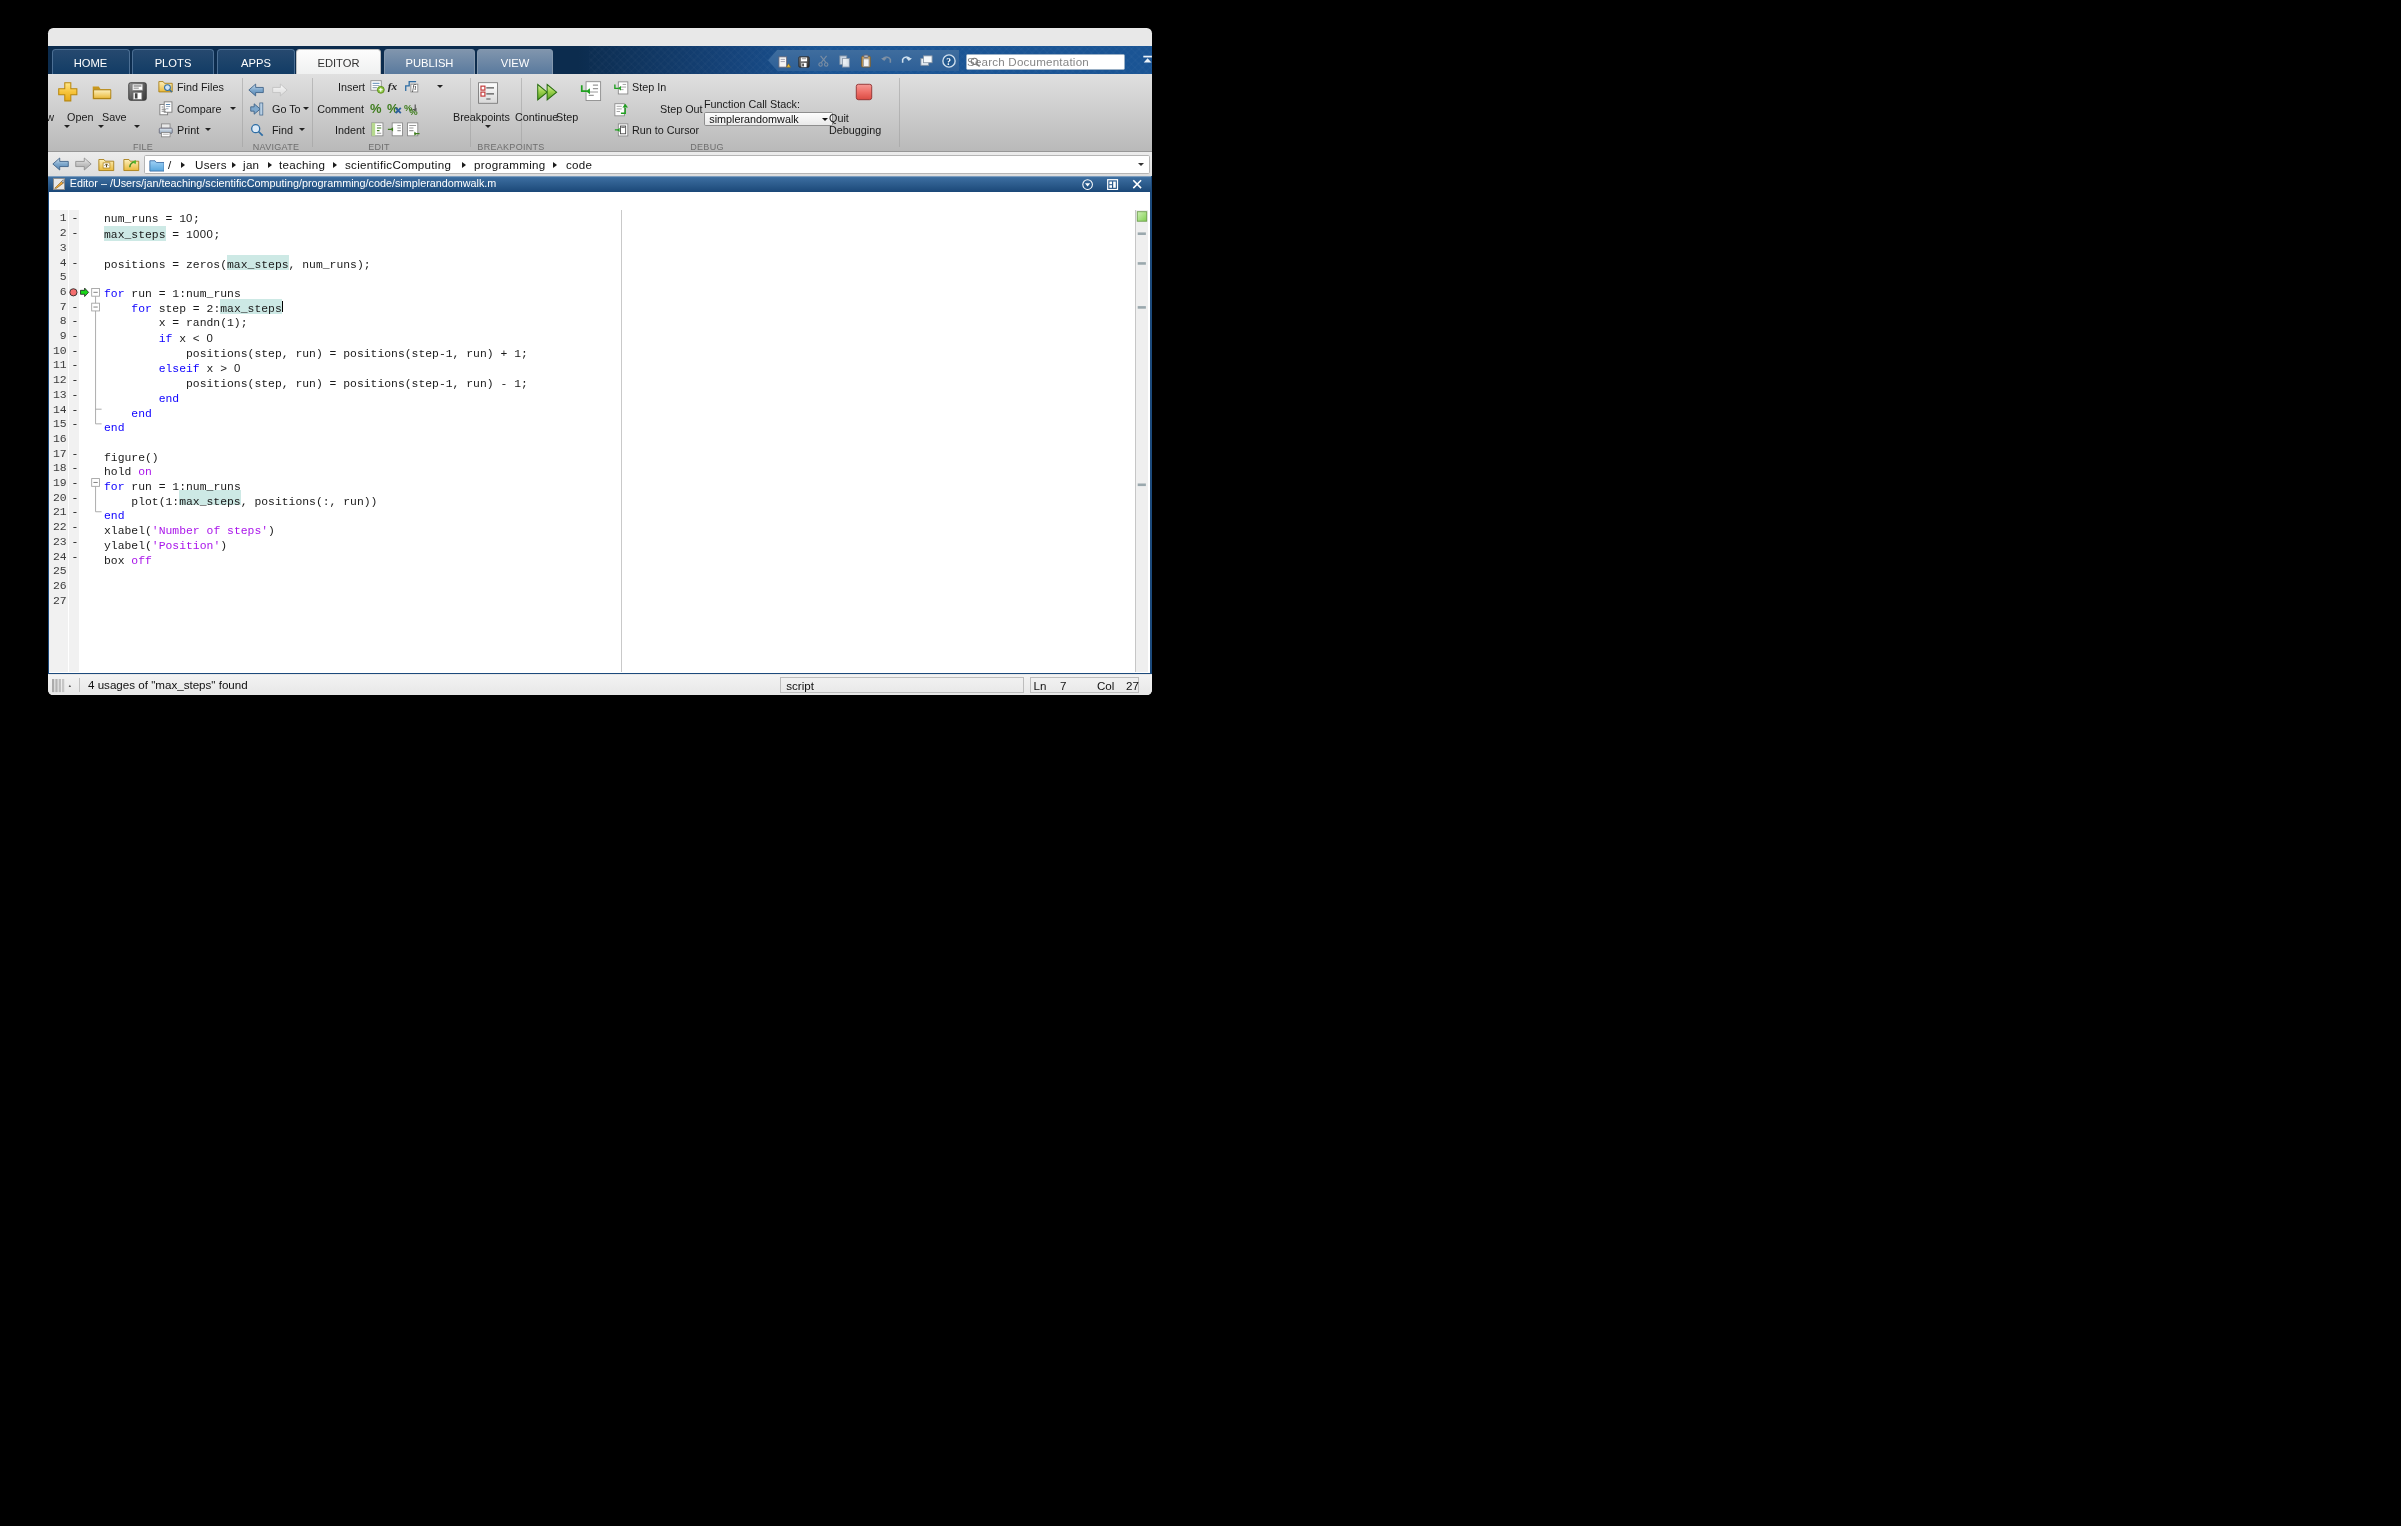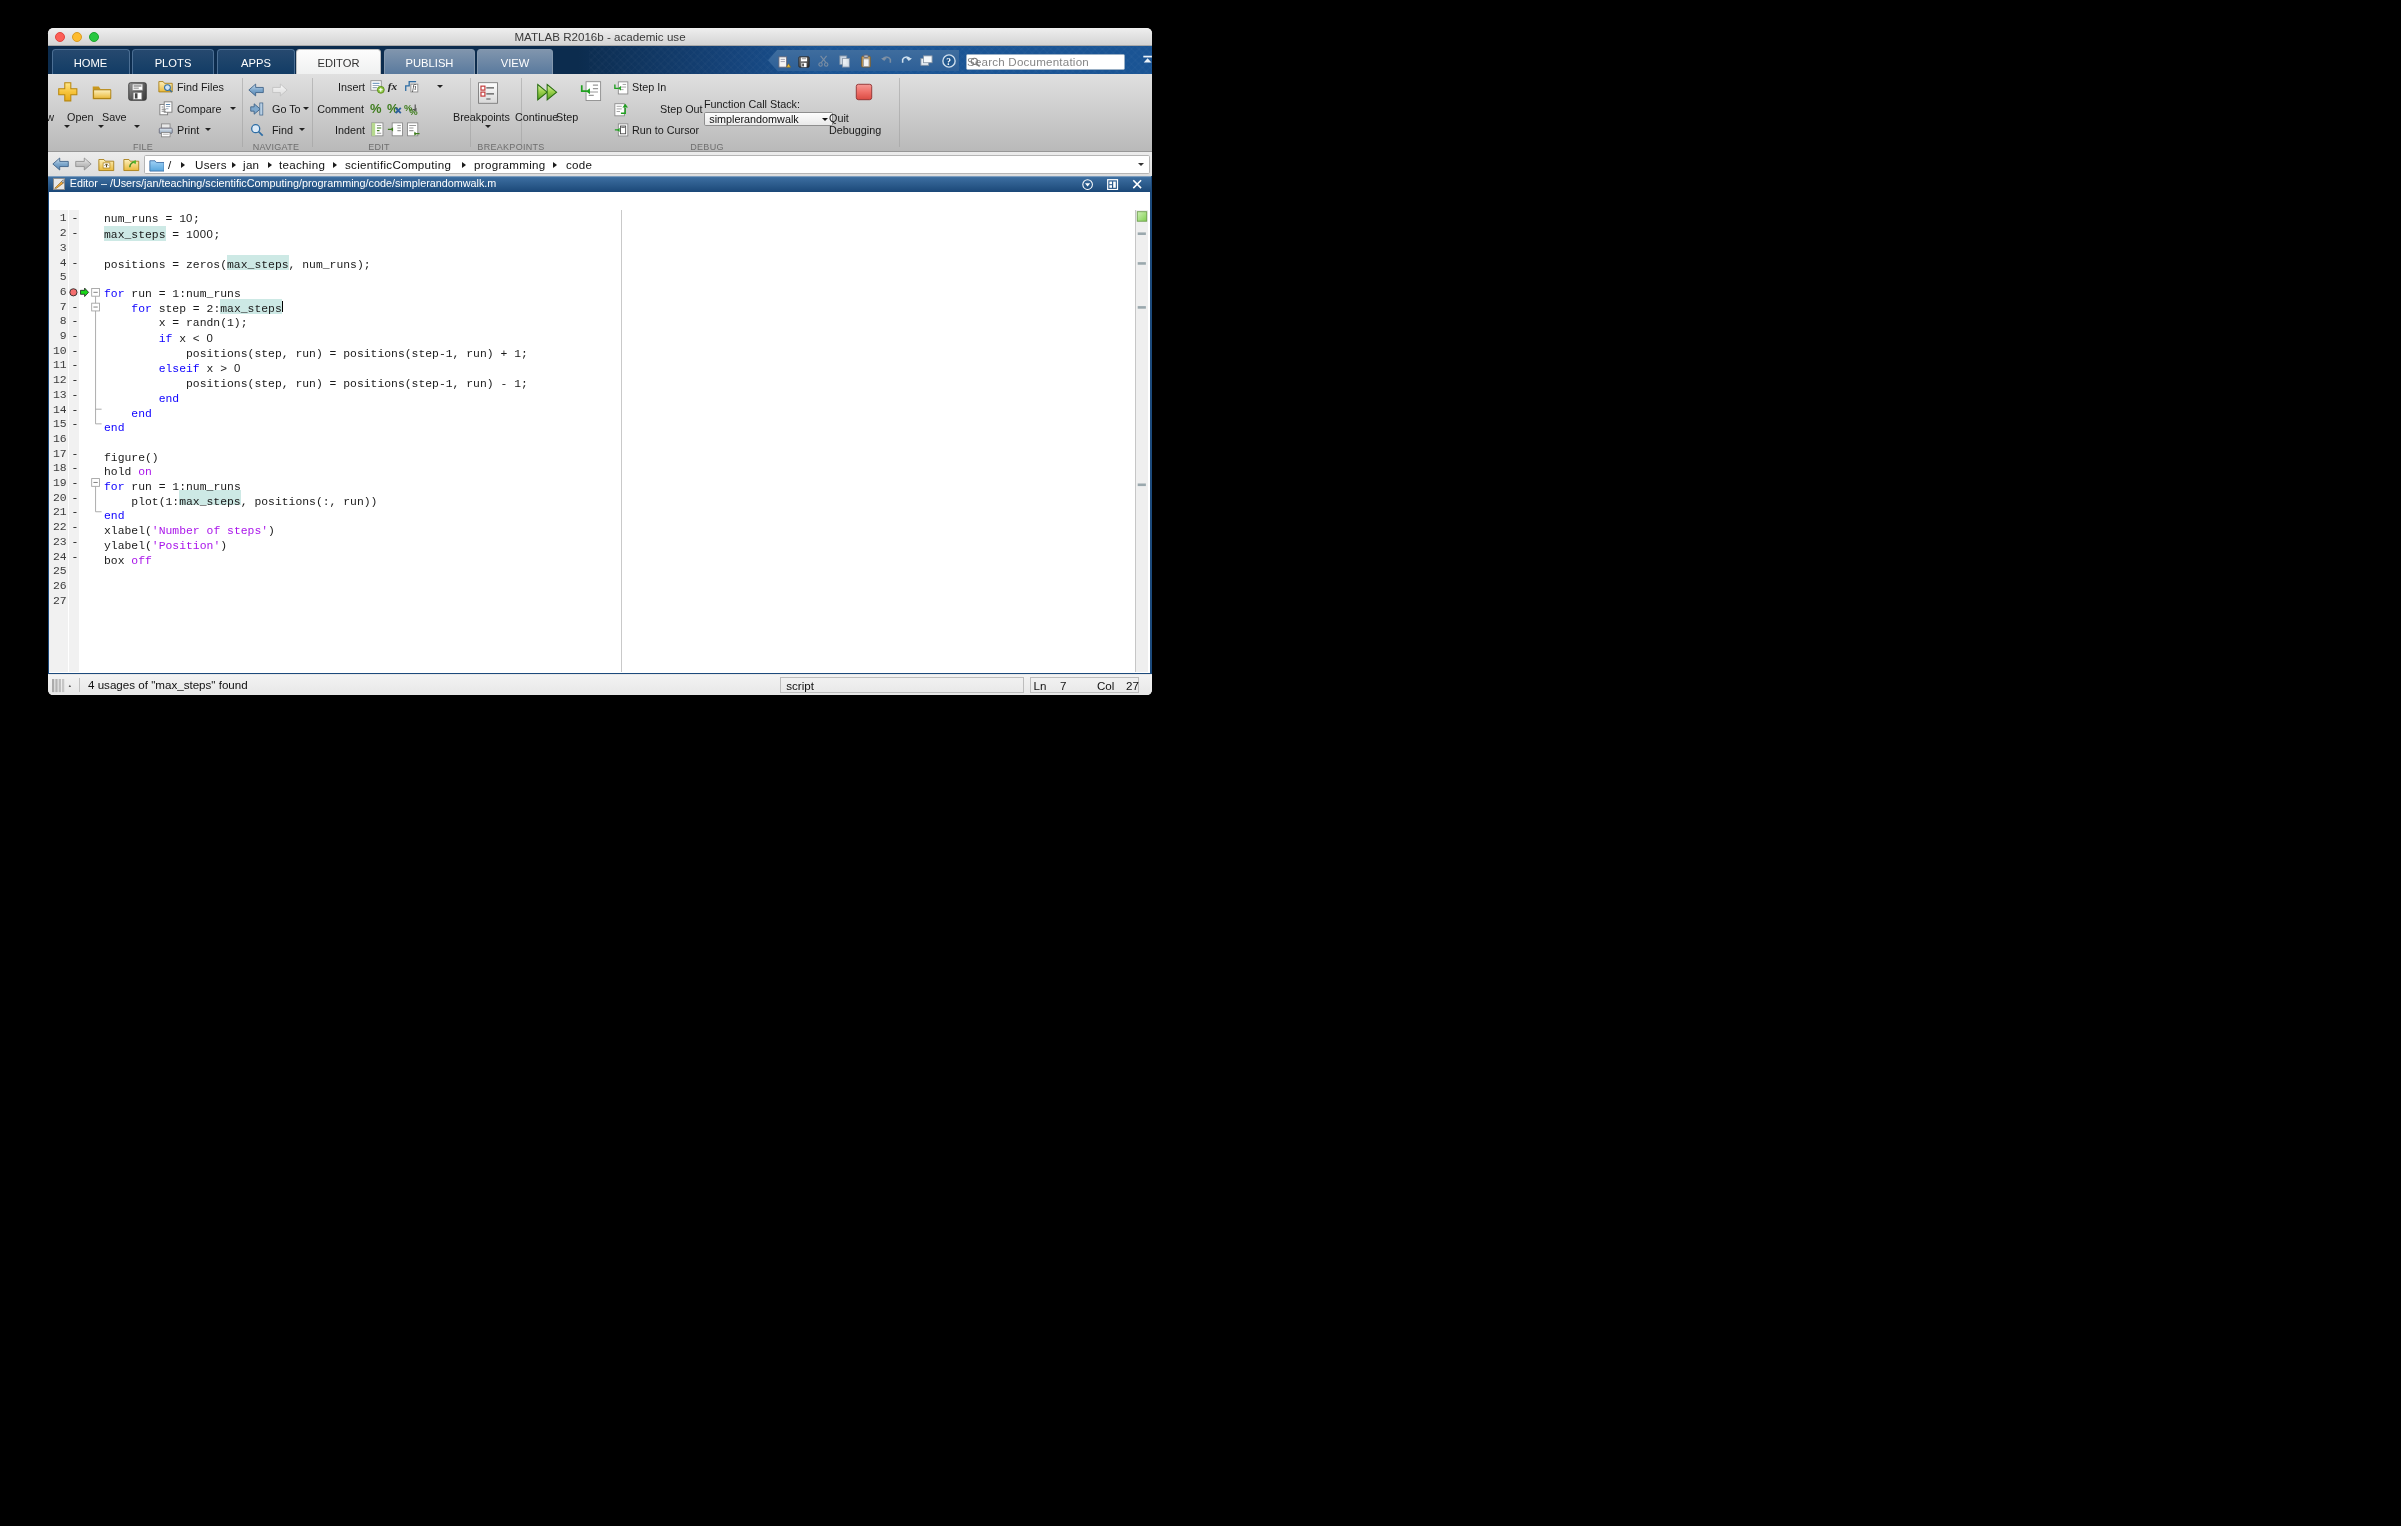--- a/index.html
+++ b/index.html
@@ -49,26 +49,20 @@
 .str{color:#a915ea;}
 .z{font-family:"Liberation Sans",sans-serif;letter-spacing:0.5px;}
 .hl{position:absolute;width:62px;height:14.7px;background:#cde9e5;}
 
 #statusbar{position:absolute;left:0;top:647px;width:100%;height:20px;background:linear-gradient(#f3f3f3,#e7e7e7);font-size:11.6px;color:#111;}
 .sbox{position:absolute;top:1.7px;height:16.4px;border:0.9px solid #bdbdbd;}
 </style>
 </head>
 <body>
 <div id="win">
-  <div id="titlebar">
-    <div class="tl" id="tl-r"></div>
-      <div class="tl" id="tl-y"></div>
-      <div class="tl" id="tl-g"></div>
-    <div id="wtitle">MATLAB R2016b - academic use</div>
-  </div>
   <div id="tabrow">
     <div class="hatch"></div>
     <div class="rtab dk" style="left:3.5px;width:78px;">HOME</div>
     <div class="rtab dk" style="left:84px;width:82px;">PLOTS</div>
     <div class="rtab dk" style="left:169px;width:78px;">APPS</div>
     <div class="rtab sel" style="left:248px;width:85px;">EDITOR</div>
     <div class="rtab lt" style="left:336px;width:91px;">PUBLISH</div>
     <div class="rtab lt" style="left:429px;width:76px;">VIEW</div>
     <div id="qaband"></div>
     <div id="qaicons">

